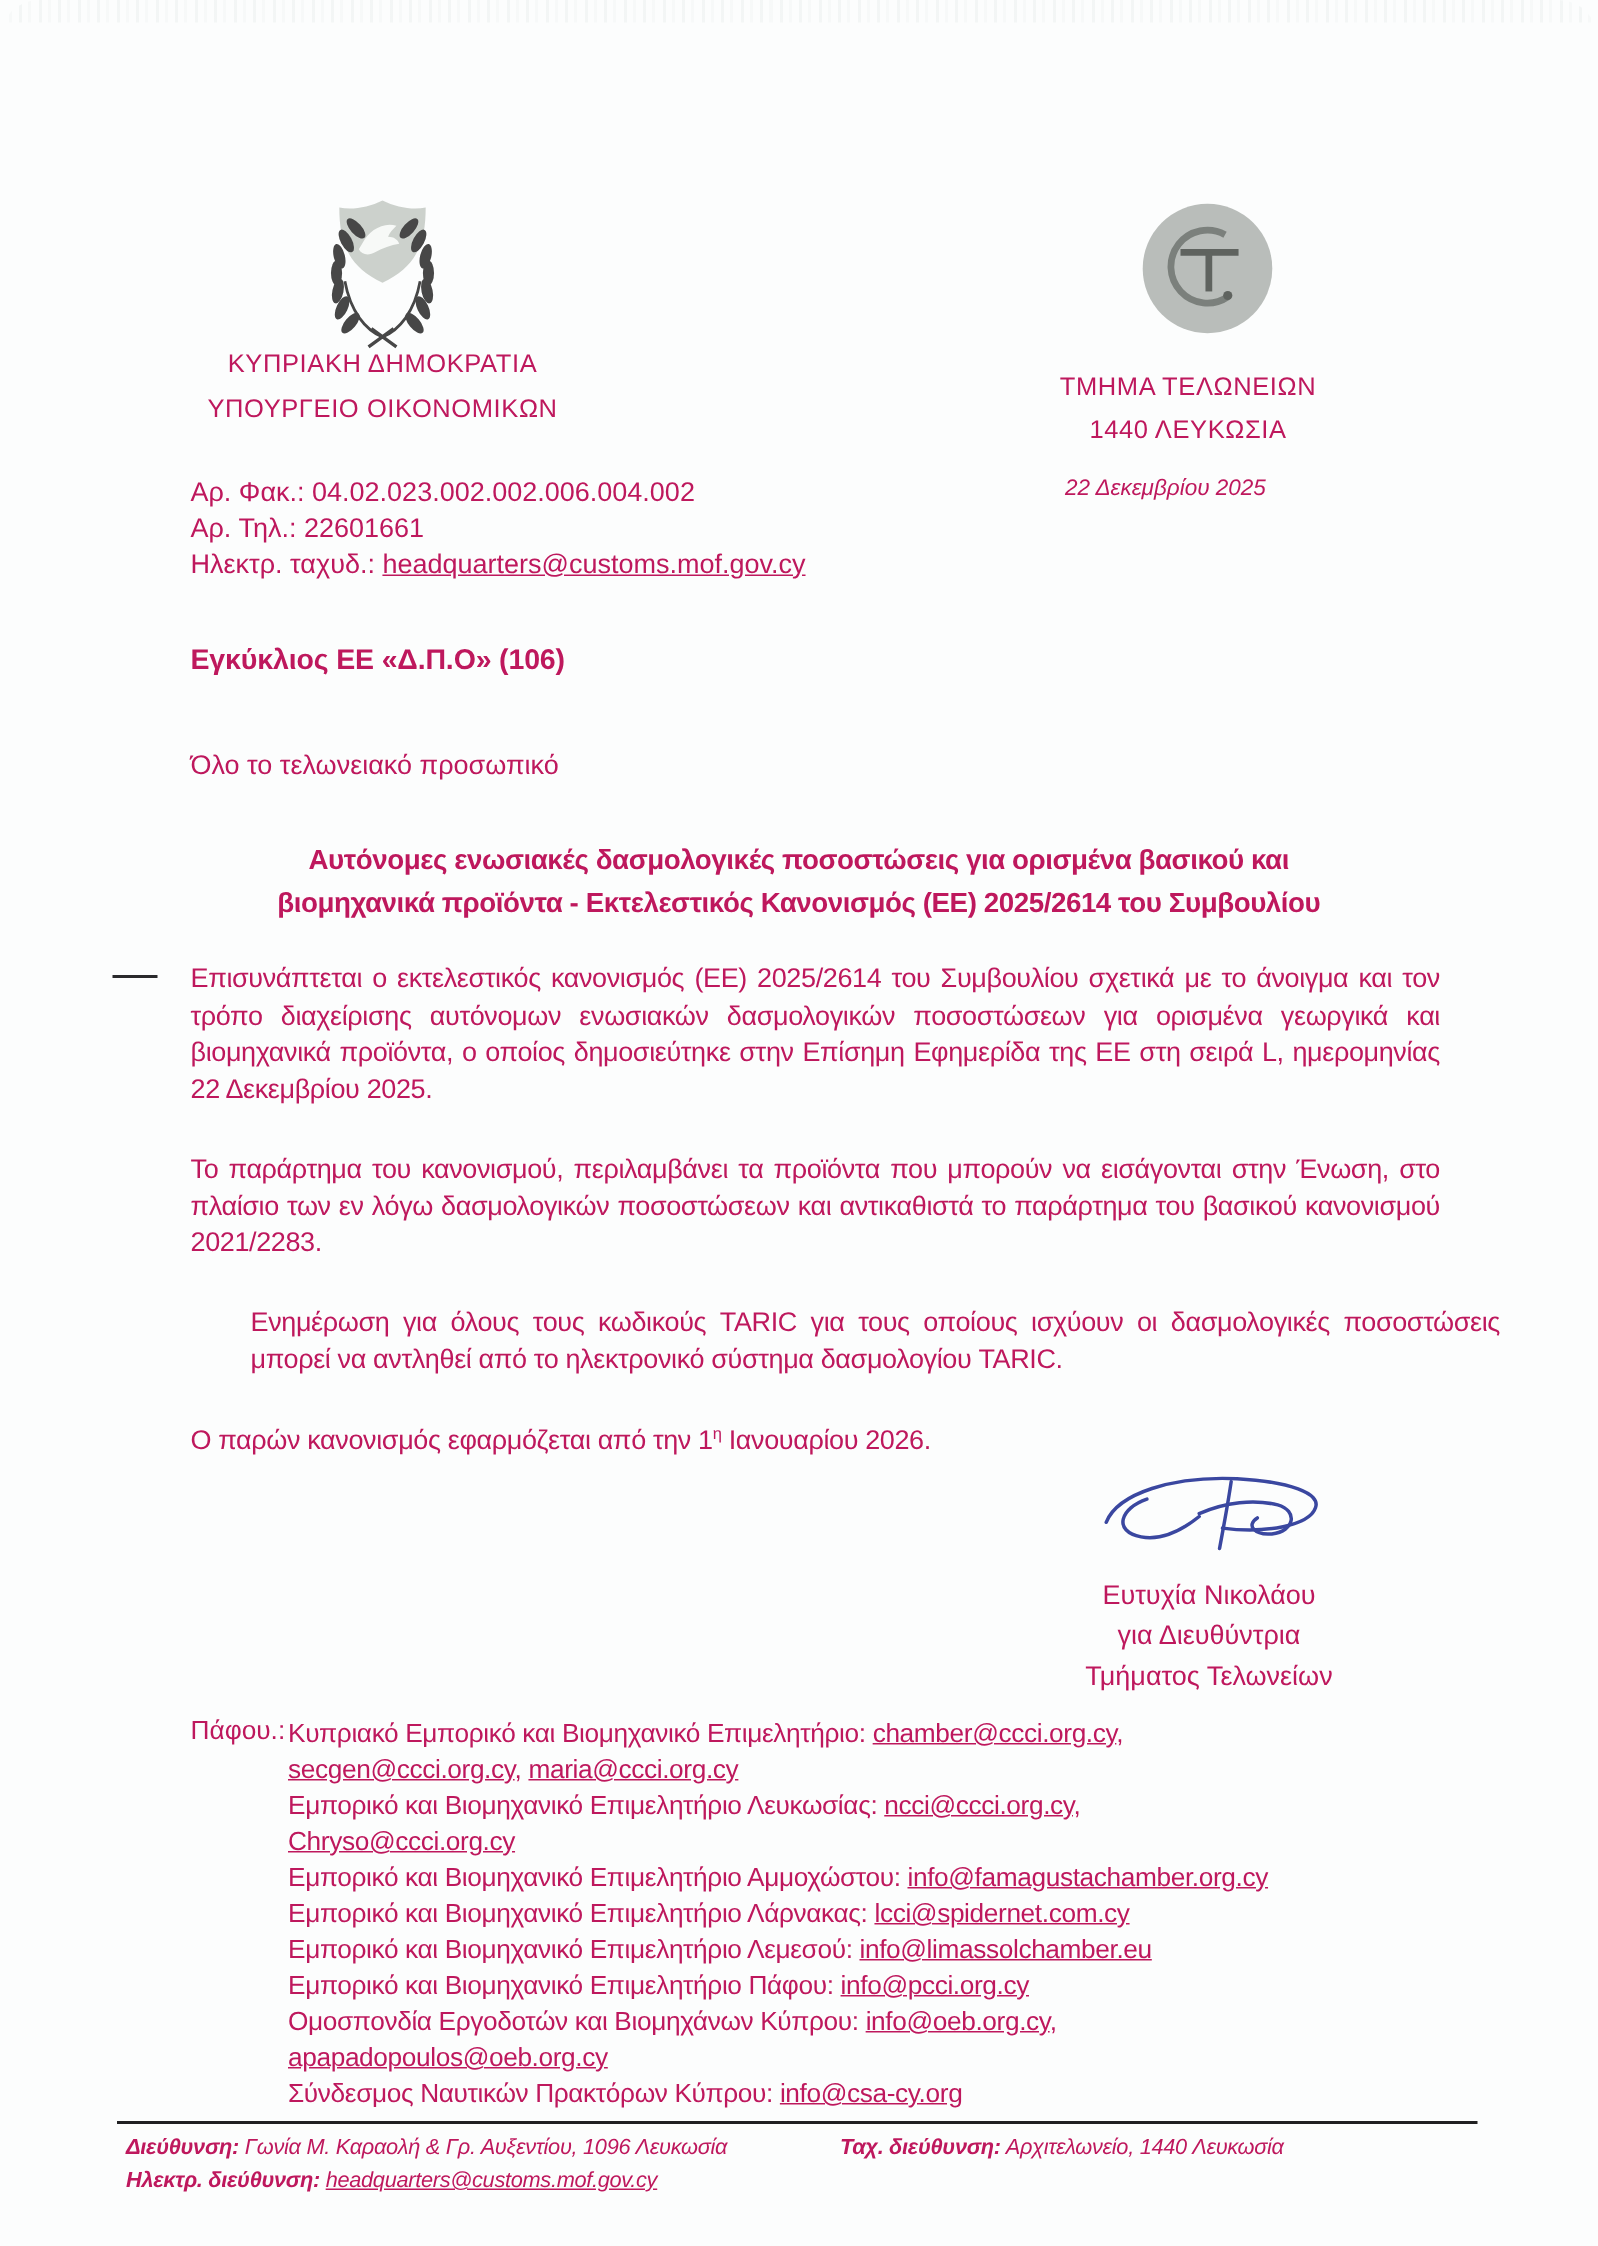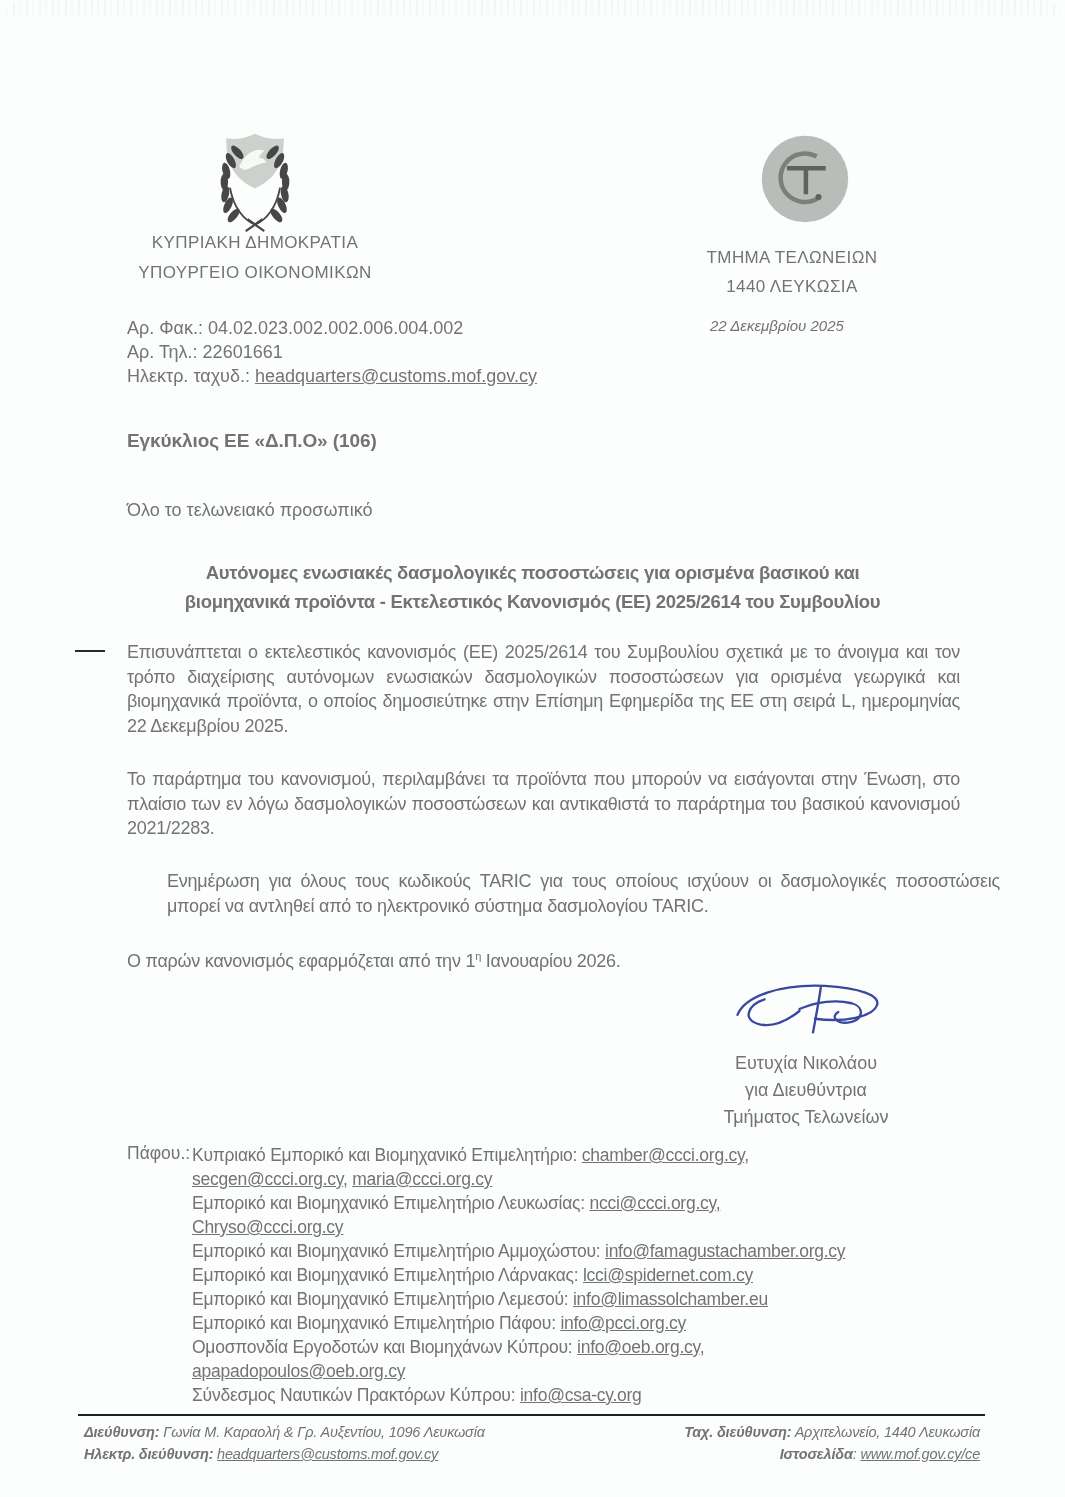--- a/index.html
+++ b/index.html
@@ -1,18 +1,18 @@
 <!DOCTYPE html>
 <html lang="el"><head>
 <meta charset="utf-8">
 <style>
   html,body{margin:0;padding:0;background:#fcfdfd;}
   .page{
     position:relative;width:1065px;height:1497px;background:#fcfdfd;
-    font-family:"Liberation Sans",sans-serif;color:#737373;overflow:hidden;border-radius:26px;
+    font-family:"Liberation Sans",sans-serif;color:#be185d;overflow:hidden;border-radius:26px;
   }
   .abs{position:absolute;}
   .scan-noise{
     left:0;top:0;width:100%;height:15px;opacity:.5;
     background:repeating-linear-gradient(90deg,
       rgba(125,150,145,.14) 0 2px, transparent 2px 6px,
       rgba(125,150,145,.08) 6px 8px, transparent 8px 13px);
   }
   .hdr-org{width:280px;text-align:center;font-size:17px;line-height:30px;letter-spacing:.4px;}
   .hdr-dept{width:200px;text-align:center;font-size:17px;line-height:29px;letter-spacing:.4px;}
@@ -26,21 +26,21 @@
   .para{left:127px;width:833px;text-align:justify;font-size:18px;line-height:24.5px;letter-spacing:-0.25px;}
   .p1{top:640px;} .p2{top:767px;} .p3{top:869px;margin-left:40px;} .p4{top:944px;text-align:left;}
   sup{font-size:11px;}
   .sig-img{left:730px;top:980px;}
   .sig-block{left:690px;top:1050px;width:232px;text-align:center;font-size:18px;line-height:27px;}
   .cc-label{left:127px;top:1143px;font-size:17.5px;}
   .cc-entries{left:192px;top:1143px;width:795px;font-size:17.5px;line-height:24px;letter-spacing:-0.25px;}
   .footer-rule{left:78px;top:1414px;width:907px;height:2px;background:#202022;}
   .footer-col{font-size:14.5px;font-style:italic;line-height:22px;letter-spacing:-0.2px;}
   .fc-left{left:84px;top:1421px;width:460px;}
-  .fc-right{left:560px;top:1421px;width:420px;text-align:right;}
+  .fc-right{left:560px;top:1421px;width:420px;}
   .lnk{text-decoration:underline;cursor:pointer;color:inherit;}
   .bld{font-weight:bold;}
 </style>
 </head>
 <body>
 
 <div class="page">
 
   <div class="abs scan-noise"></div>
 
@@ -134,16 +134,15 @@
     <div><span>Σύνδεσμος Ναυτικών Πρακτόρων Κύπρου: </span><span class="lnk">info@csa-cy.org</span></div>
   </div>
 
   <div class="abs footer-rule"></div>
   <div class="abs footer-col fc-left">
     <div><span class="bld">Διεύθυνση:</span><span> Γωνία Μ. Καραολή &amp; Γρ. Αυξεντίου, 1096 Λευκωσία</span></div>
     <div><span class="bld">Ηλεκτρ. διεύθυνση:</span><span> </span><span class="lnk">headquarters@customs.mof.gov.cy</span></div>
   </div>
   <div class="abs footer-col fc-right">
     <div><span class="bld">Ταχ. διεύθυνση:</span><span> Αρχιτελωνείο, 1440 Λευκωσία</span></div>
-    <div><span class="bld">Ιστοσελίδα</span><span>: </span><span class="lnk">www.mof.gov.cy/ce</span></div>
   </div>
 
 </div>
 
 </body></html>

